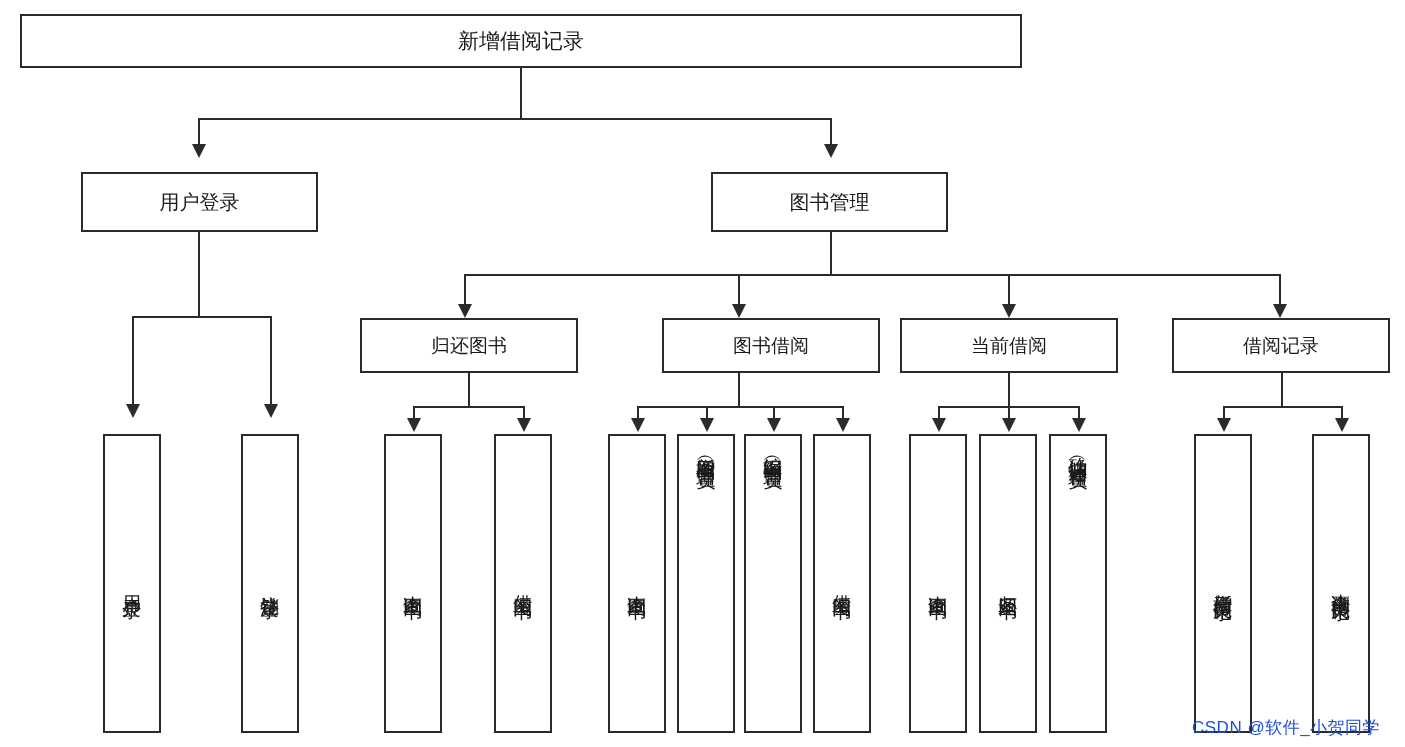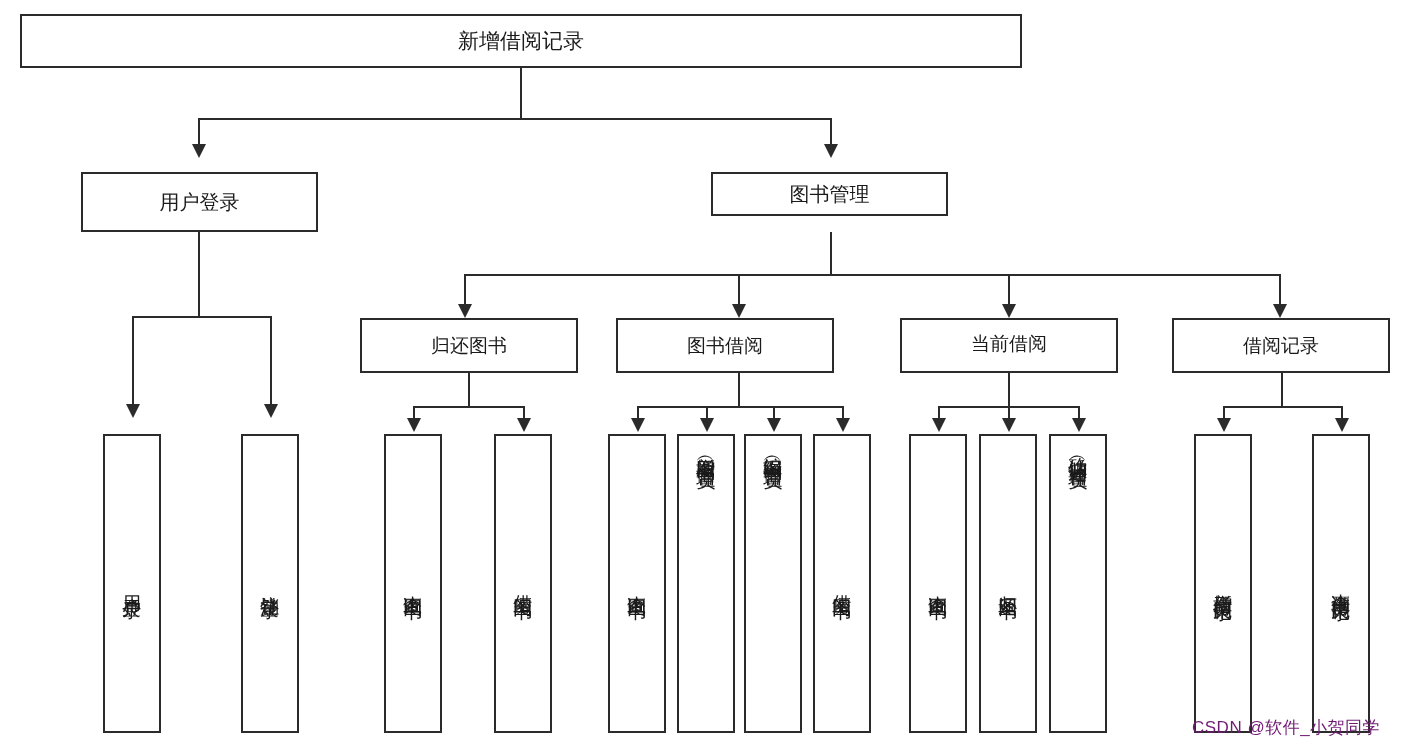--- a/index.html
+++ b/index.html
@@ -66,21 +66,21 @@
   .arrow {
     position: absolute;
     width: 0;
     height: 0;
     border-left: 7px solid transparent;
     border-right: 7px solid transparent;
     border-top: 14px solid #2b2b2b;
   }
   .watermark {
     position: absolute;
-    color: #701a75;
+    color: #1d4ed8;
     font-size: 17px;
     letter-spacing: 0.5px;
     white-space: nowrap;
     user-select: none;
   }
 </style>
 </head>
 <body>
 
 <div id="canvas">
@@ -95,21 +95,21 @@
 
   <div class="edge v" style="left:198px; top:118px; height:28px;"></div>
   <div class="arrow" style="left:192px; top:144px;"></div>
   <div class="edge v" style="left:830px; top:118px; height:28px;"></div>
   <div class="arrow" style="left:824px; top:144px;"></div>
 
   <div class="node lvl1" style="left:81px; top:172px; width:237px; height:60px;">
     <span class="lbl">用户登录</span>
   </div>
 
-  <div class="node lvl1" style="left:711px; top:172px; width:237px; height:44px;">
+  <div class="node lvl1" style="left:711px; top:172px; width:237px; height:60px;">
     <span class="lbl">图书管理</span>
   </div>
 
   <div class="edge v" style="left:198px; top:232px; height:84px;"></div>
   <div class="edge h" style="left:132px; top:316px; width:138px;"></div>
   <div class="edge v" style="left:132px; top:316px; height:90px;"></div>
   <div class="arrow" style="left:126px; top:404px;"></div>
   <div class="edge v" style="left:270px; top:316px; height:90px;"></div>
   <div class="arrow" style="left:264px; top:404px;"></div>
 
@@ -120,24 +120,24 @@
   <div class="edge v" style="left:738px; top:274px; height:32px;"></div>
   <div class="arrow" style="left:732px; top:304px;"></div>
   <div class="edge v" style="left:1008px; top:274px; height:32px;"></div>
   <div class="arrow" style="left:1002px; top:304px;"></div>
   <div class="edge v" style="left:1279px; top:274px; height:32px;"></div>
   <div class="arrow" style="left:1273px; top:304px;"></div>
 
   <div class="node lvl2" style="left:360px; top:318px; width:218px; height:55px;">
     <span class="lbl">归还图书</span>
   </div>
-  <div class="node lvl2" style="left:616px; top:318px; width:218px; height:55px;">
+  <div class="node lvl2" style="left:662px; top:318px; width:218px; height:55px;">
     <span class="lbl">图书借阅</span>
   </div>
-  <div class="node lvl2" style="left:900px; top:318px; width:218px; height:55px;font-family:Liberation Mono, monospace;">
+  <div class="node lvl2" style="left:900px; top:318px; width:218px; height:55px;">
     <span class="lbl">当前借阅</span>
   </div>
   <div class="node lvl2" style="left:1172px; top:318px; width:218px; height:55px;">
     <span class="lbl">借阅记录</span>
   </div>
 
   <div class="edge v" style="left:468px; top:373px; width:2px; height:33px;"></div>
   <div class="edge h" style="left:413px; top:406px; width:110px;"></div>
   <div class="edge v" style="left:413px; top:406px; height:14px;"></div>
   <div class="arrow" style="left:407px; top:418px;"></div>

